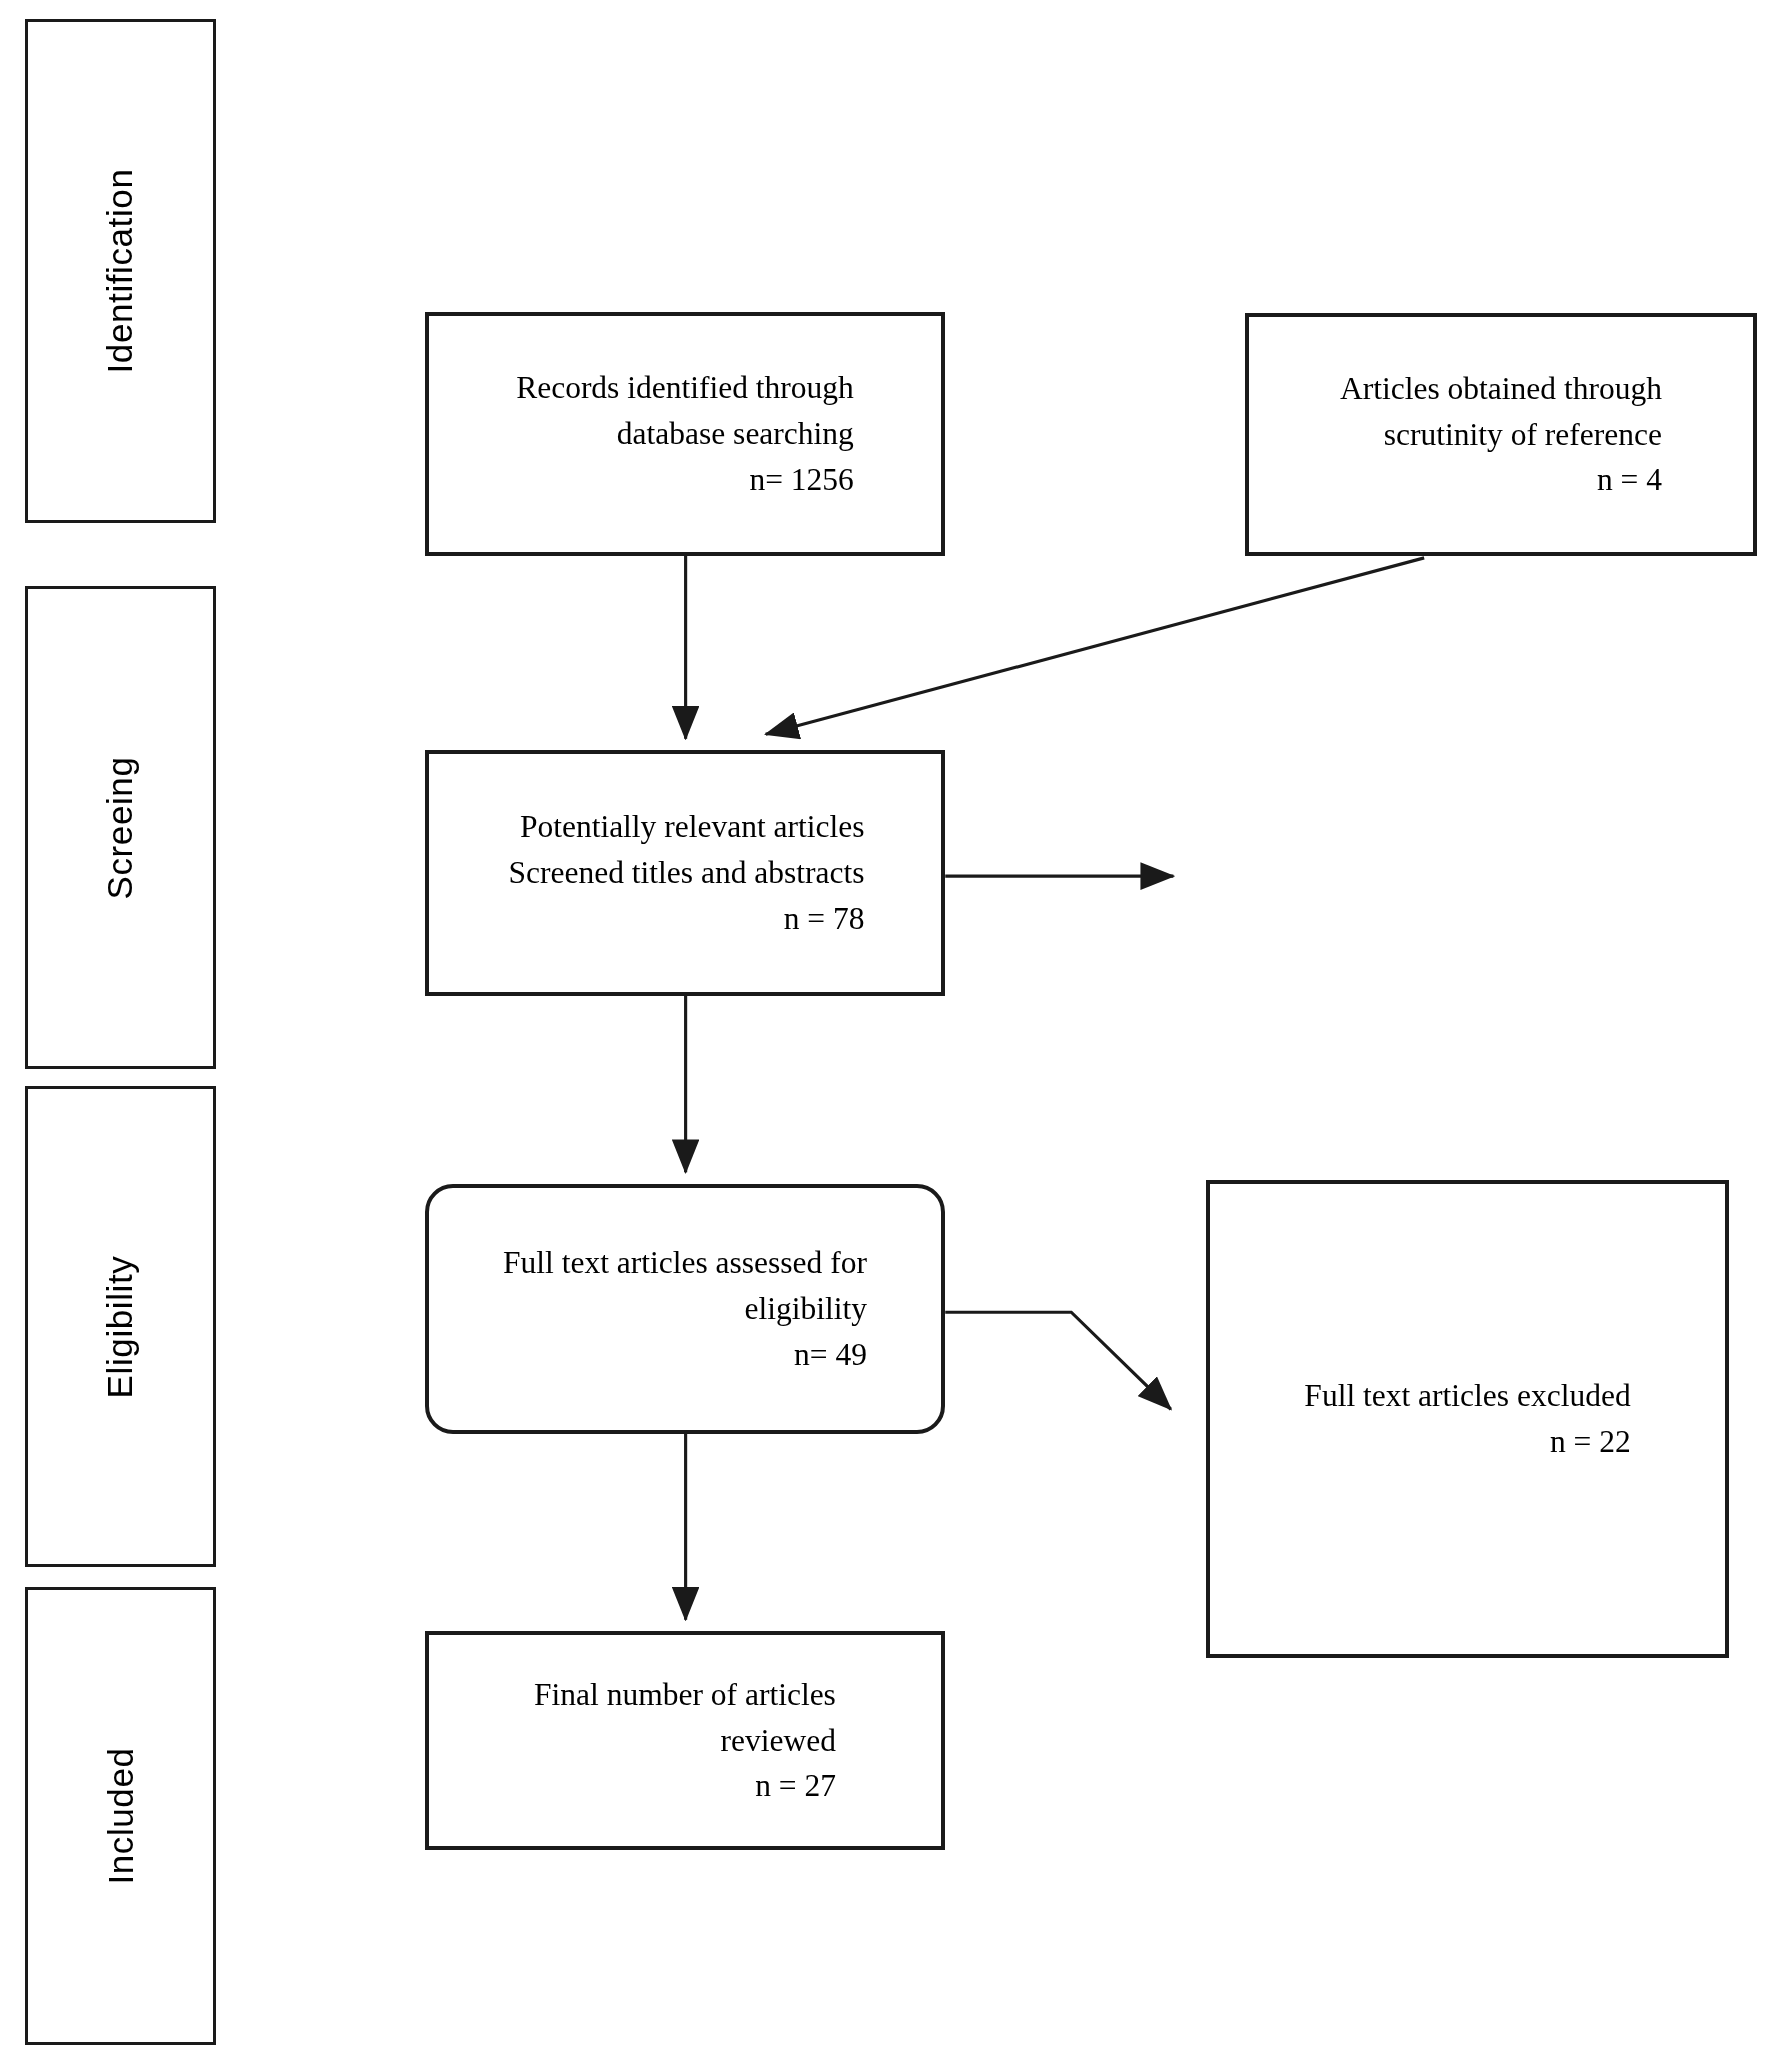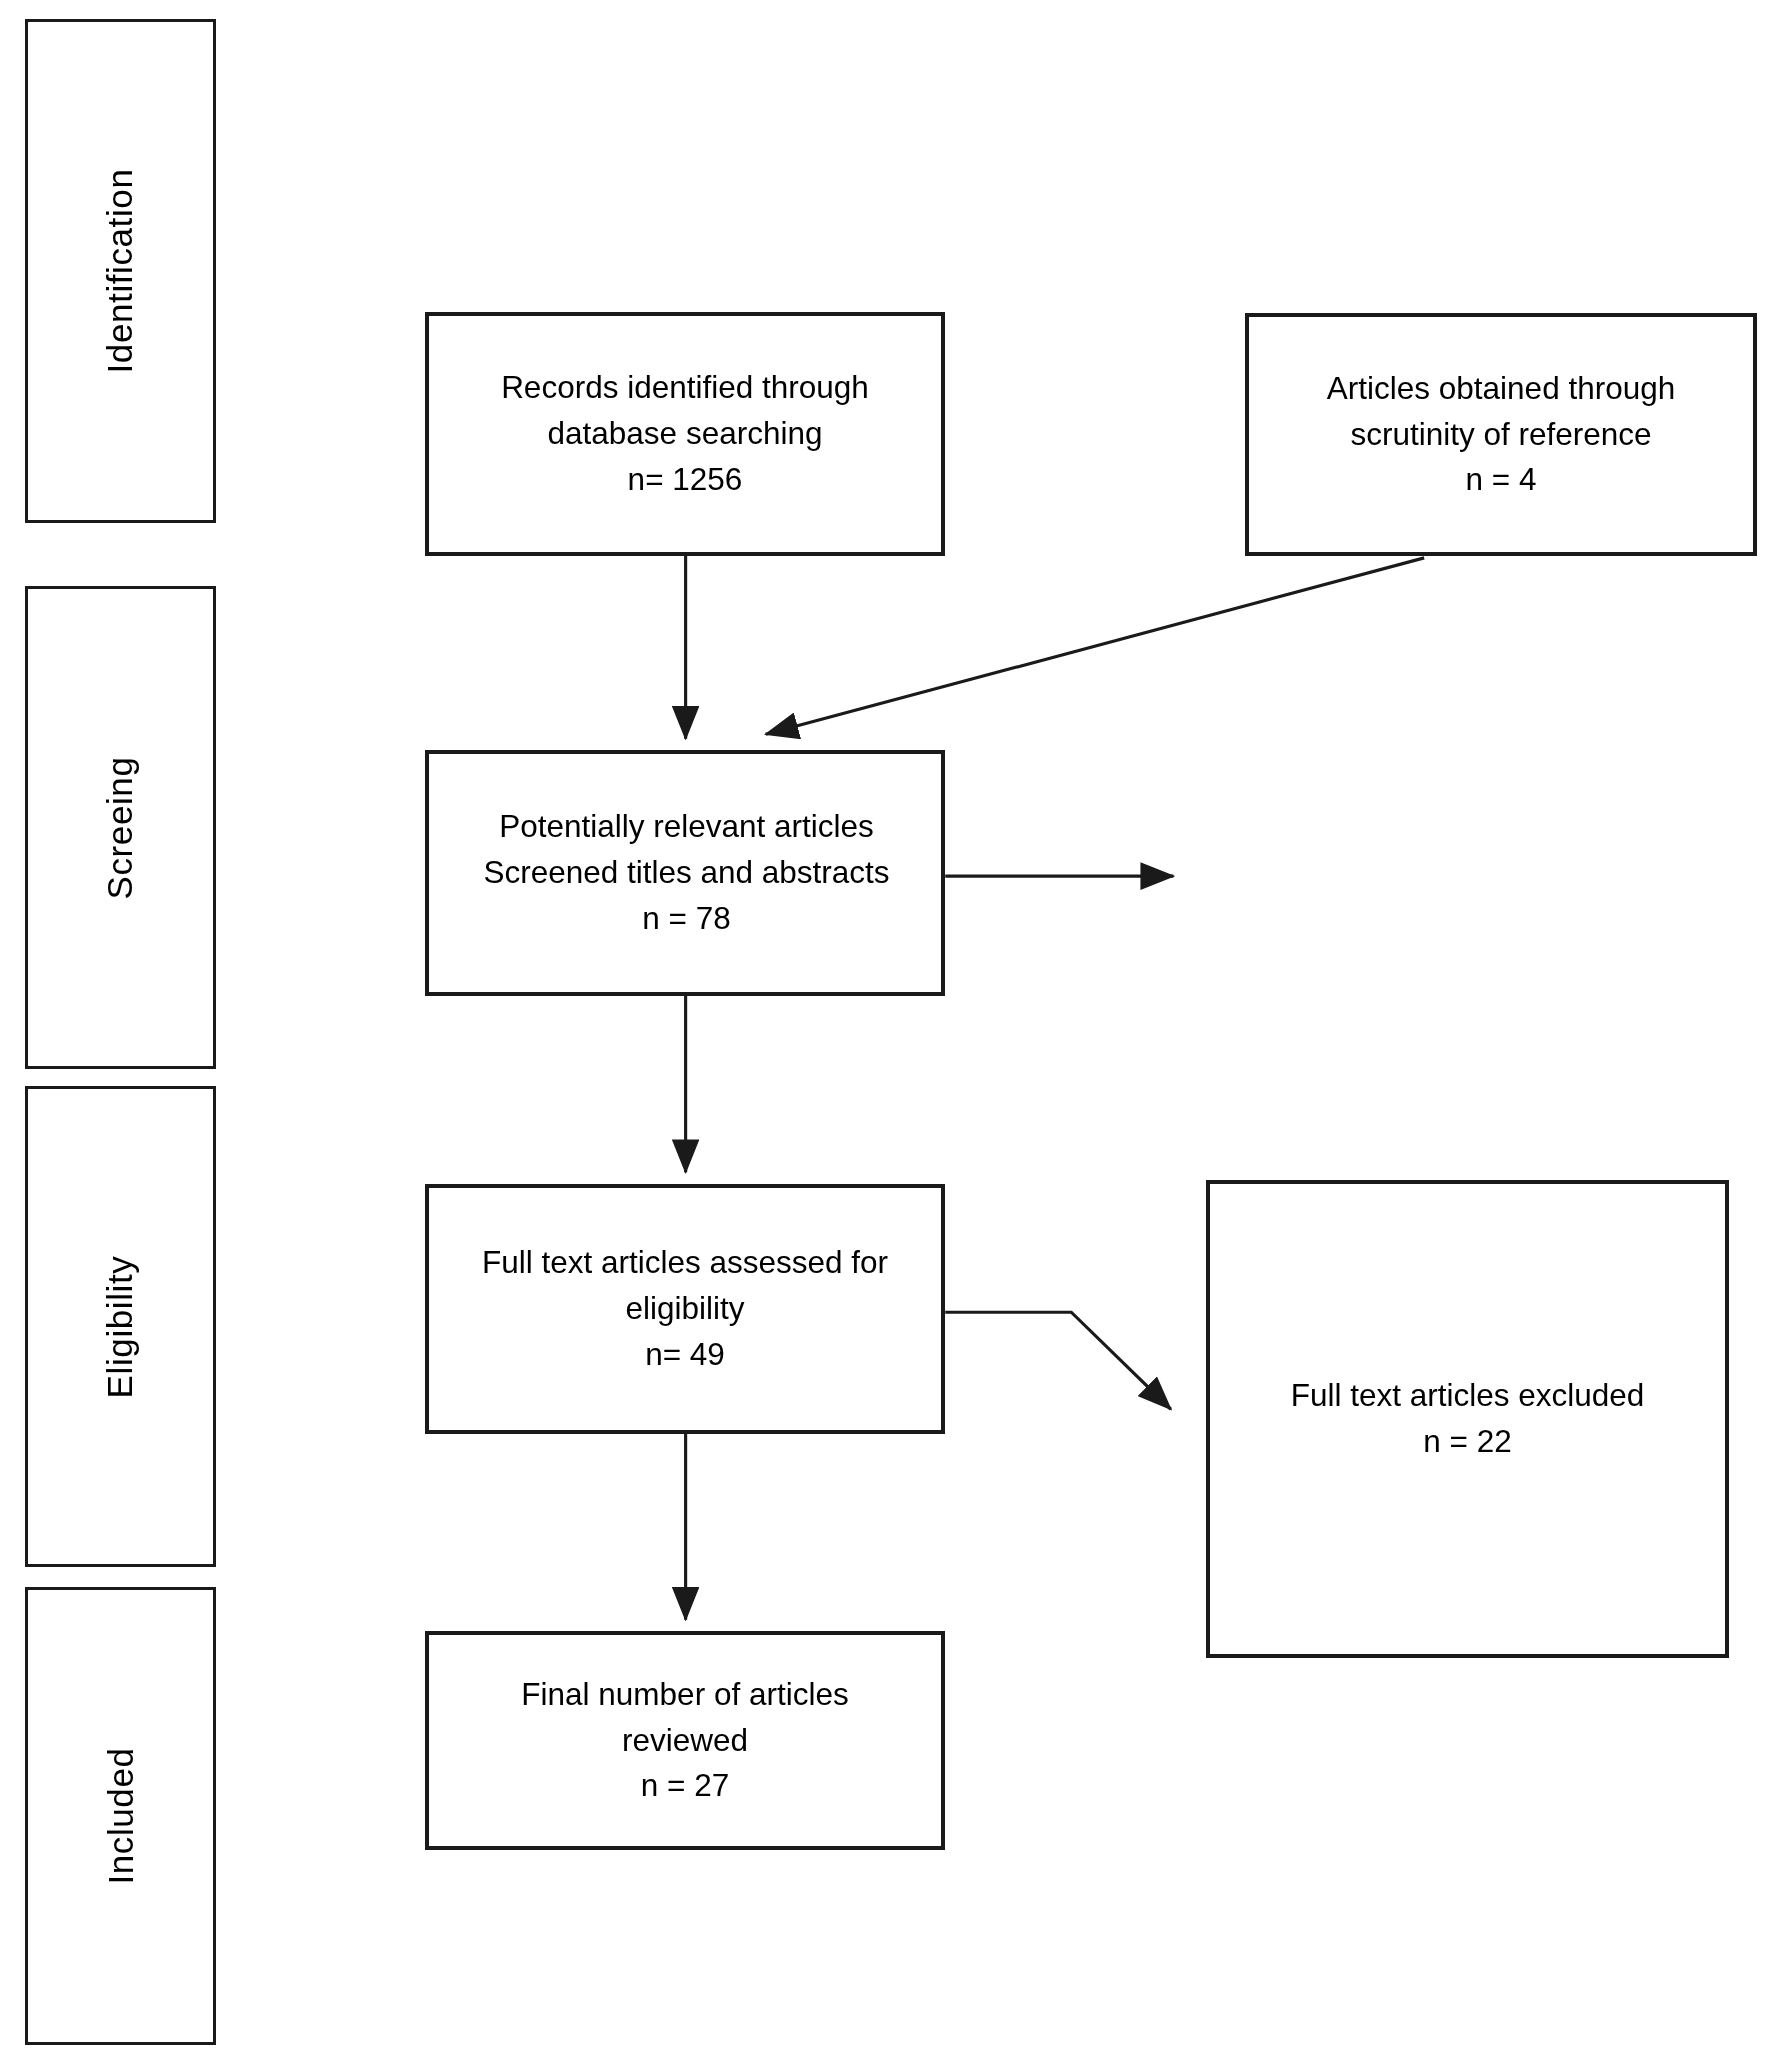--- a/index.html
+++ b/index.html
@@ -34,36 +34,37 @@
     letter-spacing:0.6px;
   }
   .flow-box{
     position:absolute;
     border:4.4px solid var(--line);
     box-sizing:border-box;
     background:var(--bg);
     display:flex;
     align-items:center;
     justify-content:center;
-    text-align:center;
+    text-align:right;
     font-size:31.5px;
     line-height:1.45;
     white-space:pre-line;
     padding:0 5px;
+    font-family:Liberation Serif, serif;
   }
   #b-identification{top:19px;height:504px;}
   #b-screening{top:586px;height:483px;}
   #b-eligibility{top:1086px;height:481px;}
   #b-included{top:1587px;height:458px;}
 
   #b-records-identified{left:425px;top:312px;width:520px;height:244px;}
   #b-articles-reference{left:1245px;top:313px;width:512px;height:243px;}
   #b-potentially-relevant{left:425px;top:750px;width:520px;height:246px;padding-left:8px;}
   #b-records-excluded{left:1185px;top:752px;width:523px;height:244px;}
-  #b-full-text-assessed{left:425px;top:1184px;width:520px;height:250px;}
+  #b-full-text-assessed{left:425px;top:1184px;width:520px;height:250px;border-radius:28px;}
   #b-full-text-excluded{left:1185px;top:1180px;width:523px;height:478px;margin-left:21px;}
   #b-final-reviewed{left:425px;top:1631px;width:520px;height:219px;}
 
   svg.connectors{
     position:absolute;
     left:0;top:0;
     width:1784px;
     height:2056px;
     pointer-events:none;
   }

